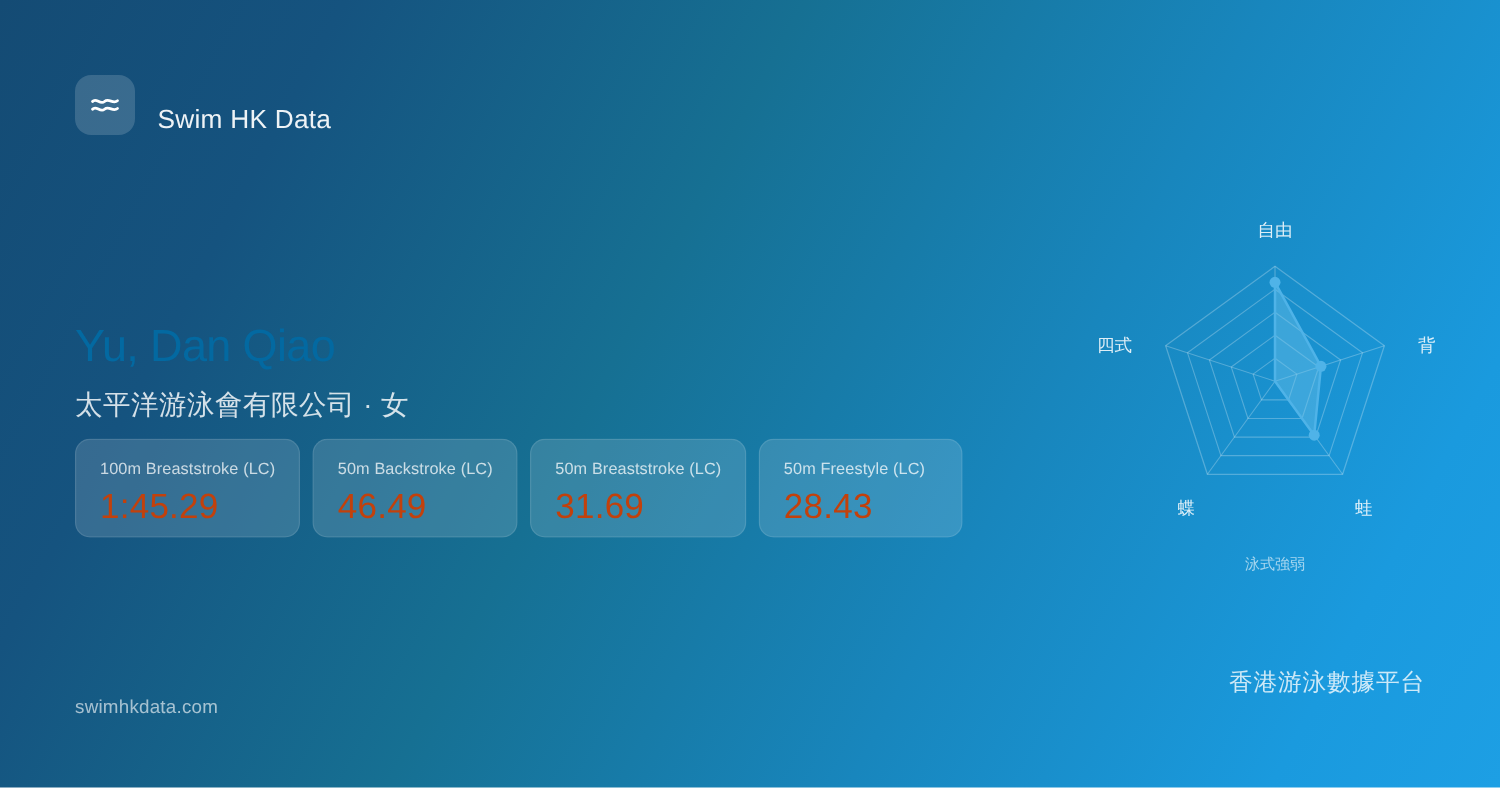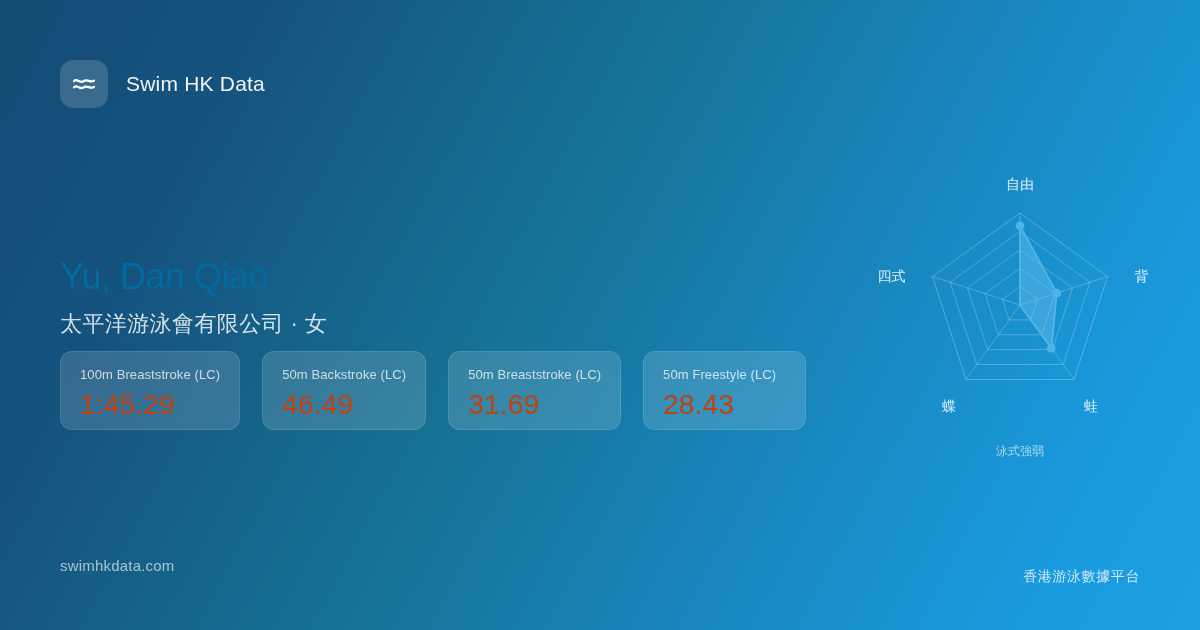--- a/index.html
+++ b/index.html
@@ -22,21 +22,21 @@
     color: #ffffff;
     position: relative;
   }
 
   
   .brand {
     position: absolute;
     left: 60px;
     top: 60px;
     display: flex;
-    align-items: center;
+    align-items: flex-end;
     gap: 18px;
   }
   .logo-tile {
     width: 48px;
     height: 48px;
     border-radius: 13px;
     background: rgba(255,255,255,0.16);
     display: flex;
     align-items: center;
     justify-content: center;
@@ -72,21 +72,21 @@
     color: rgba(255,255,255,0.82);
     letter-spacing: 0.4px;
   }
 
   
   .cards {
     position: absolute;
     left: 60px;
     top: 351px;
     display: flex;
-    gap: 22px;
+    gap: 10px;
   }
   .card {
     background: rgba(255,255,255,0.14);
     border: 1px solid rgba(255,255,255,0.10);
     border-radius: 12px;
     padding: 15px 19px 16px 19px;
     min-width: 163px;
     height: 79px;
   }
   .card-label {
@@ -131,22 +131,22 @@
     left: 60px;
     bottom: 56px;
     font-size: 15px;
     color: rgba(255,255,255,0.62);
     letter-spacing: 0.2px;
     text-align: right;
   }
   .footer-right {
     position: absolute;
     right: 60px;
-    bottom: 44px;
-    font-size: 14px;
+    bottom: 71px;
+    font-size: 19px;
     color: rgba(255,255,255,0.78);
     letter-spacing: 0.6px;
   }
 </style>
 </head>
 <body>
 
 <div class="brand">
   <div class="logo-tile">
     <span>

